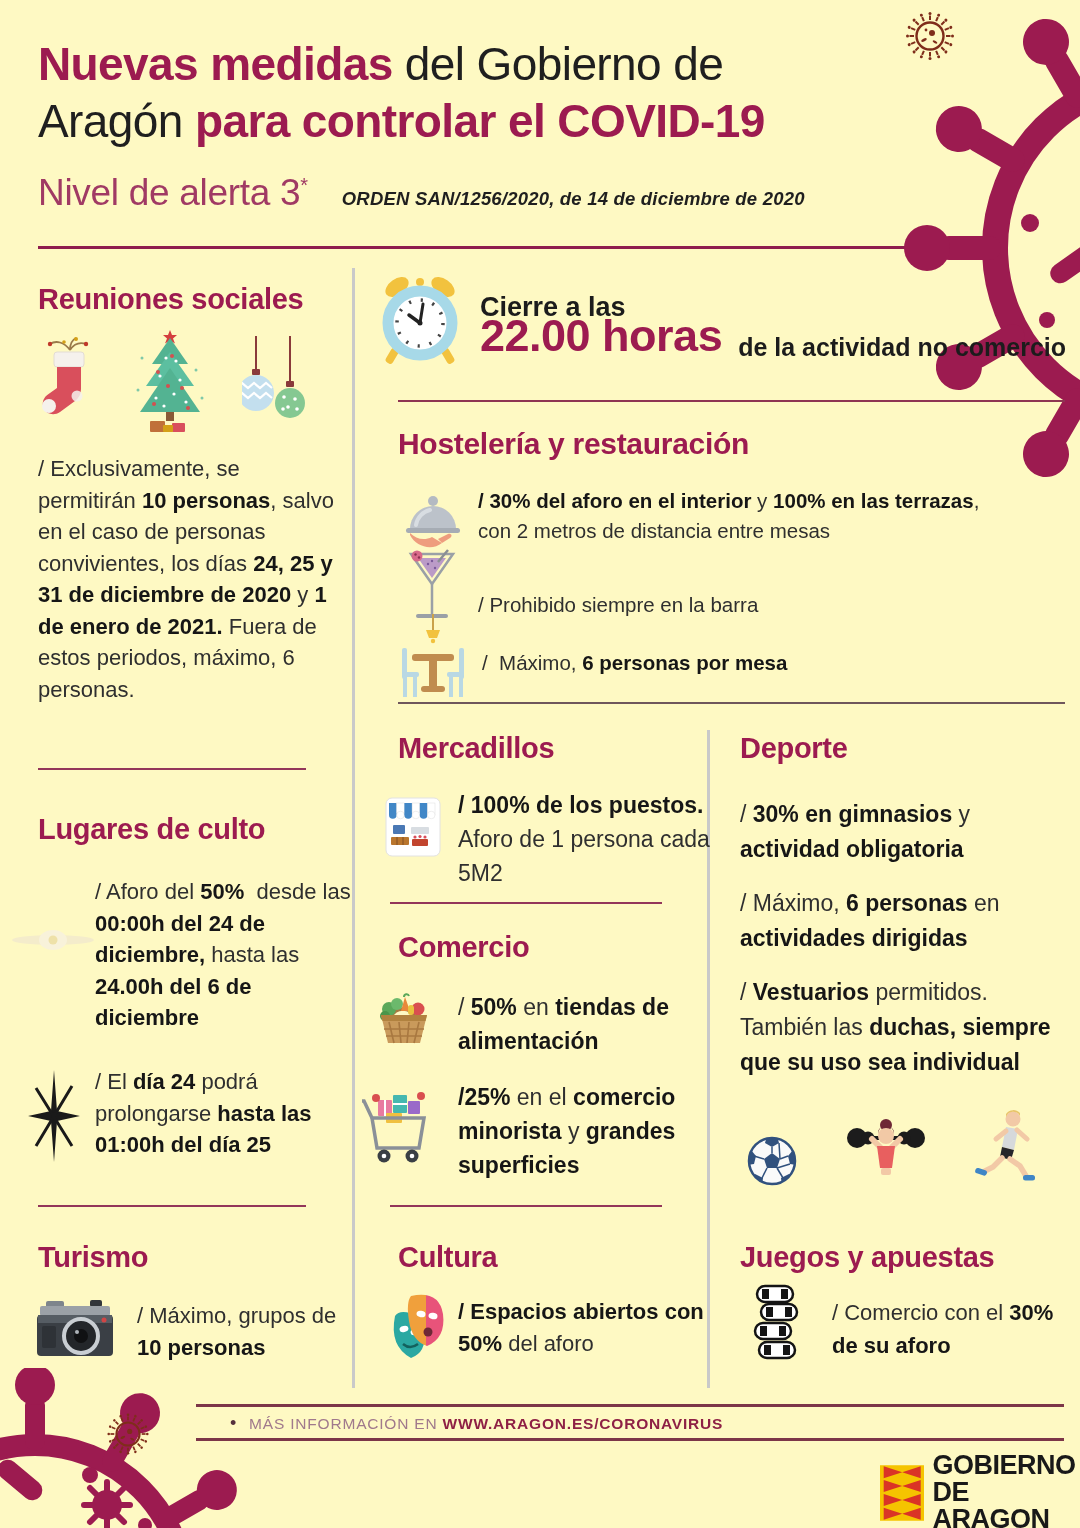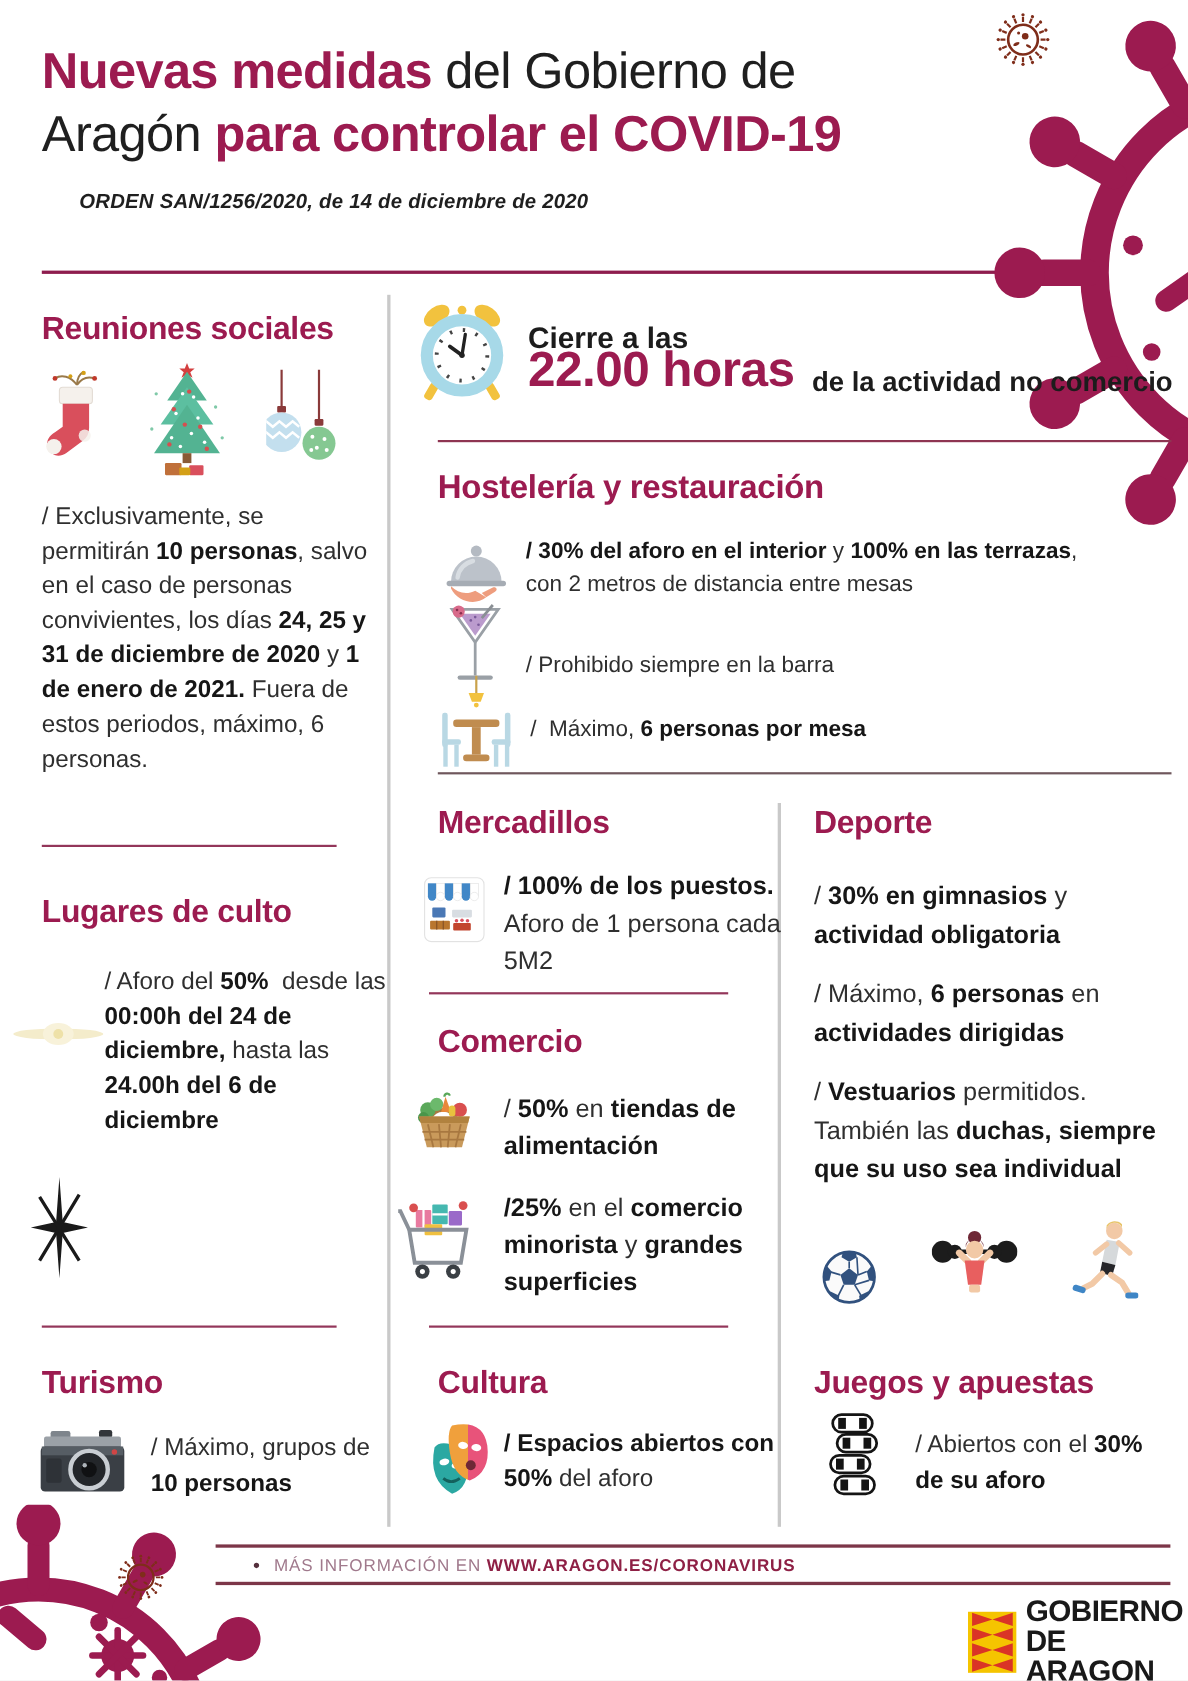--- a/index.html
+++ b/index.html
@@ -1,16 +1,16 @@
 <!DOCTYPE html>
 <html><head>
 <meta charset="utf-8">
 <style>
   html,body{margin:0;padding:0;background:#e9e9e9;}
-  .page{position:relative;width:1080px;height:1528px;background:#ffffff;overflow:hidden;
+  .page{position:relative;width:1080px;height:1528px;background:#fef9c3;overflow:hidden;
         font-family:"Liberation Sans",sans-serif;color:#2a2a2a;margin:0 auto;}
   .abs{position:absolute;}
   .h2{font-size:29px;font-weight:700;color:#9c1b50;letter-spacing:-0.3px;}
   .seg{white-space:pre-wrap;color:#2f2f2f;font-weight:400;}
   .seg .b{font-weight:700;color:#161616;}
   .hline{position:absolute;background:#7c3648;height:3px;}
   .vline{position:absolute;background:#c9c9c9;width:3px;}
 
   
   #title{left:38px;top:36px;font-size:46px;line-height:57px;font-weight:700;letter-spacing:-0.6px;}
@@ -101,20 +101,21 @@
 <body>
 
 <div class="page">
 
   <div class="abs" id="title">
     <div><span class="t-accent">Nuevas medidas</span><span class="t-plain"> del Gobierno de</span></div>
     <div><span class="t-plain">Aragón </span><span class="t-accent">para controlar el COVID-19</span></div>
   </div>
 
   <div class="abs" id="alert-row">
+    <span id="alert-level"><span>Nivel de alerta 3</span><sup id="alert-mark">*</sup></span>
     <span id="order-ref">ORDEN SAN/1256/2020, de 14 de diciembre de 2020</span>
   </div>
 
   <div class="hline" id="header-line"></div>
 
   <svg class="abs" id="virus-big-top" width="360" height="560" viewBox="0 0 360 560">
     <g transform="translate(265,240)" fill="#9c1b50" stroke="#9c1b50">
       <circle r="170" fill="none" stroke-width="26"></circle>
       <g id="vspike">
           <line y1="-176" y2="-216" stroke-width="24" stroke-linecap="round"></line>
@@ -266,20 +267,21 @@
     <ellipse cx="43" cy="28" rx="41" ry="5" fill="#f4eccb"></ellipse>
     <ellipse cx="43" cy="28" rx="14" ry="10" fill="#f8f2da"></ellipse>
     <circle cx="43" cy="28" r="4.5" fill="#eee1a8"></circle>
   </svg>
   <div class="abs seg" id="culto-item1"><span>/ Aforo del </span><span class="b">50%</span><span>  desde las </span><span class="b">00:00h del 24 de diciembre,</span><span> hasta las </span><span class="b">24.00h del 6 de diciembre</span></div>
 
   <svg class="abs" id="sparkle-star" width="64" height="96" viewBox="0 0 64 96">
     <path d="M32 2 L35 43 L58 48 L35 53 L32 94 L29 53 L6 48 L29 43 Z" fill="#1a1a1a"></path>
     <path d="M14 20 L50 78 M50 18 L14 78" stroke="#1a1a1a" stroke-width="3"></path>
   </svg>
+  <div class="abs seg" id="culto-item2"><span>/ El </span><span class="b">día 24</span><span> podrá prolongarse </span><span class="b">hasta las 01:00h del día 25</span></div>
 
   <div class="abs" id="line-left-2"></div>
 
   <div class="abs h2" id="turismo-title">Turismo</div>
   <svg class="abs" id="camera" width="82" height="64" viewBox="0 0 82 64">
     <rect x="12" y="5" width="18" height="7" rx="2" fill="#7e858c"></rect>
     <rect x="56" y="4" width="12" height="7" rx="2" fill="#32363a"></rect>
     <rect x="6" y="10" width="70" height="10" rx="2" fill="#9ba1a7"></rect>
     <rect x="3" y="19" width="76" height="41" rx="4" fill="#3a3f45"></rect>
     <rect x="4" y="19" width="74" height="8" fill="#565d64"></rect>
@@ -528,21 +530,21 @@
       <rect x="12" y="61" width="7" height="10"></rect>
         <rect x="31" y="61" width="7" height="10"></rect>
       <rect x="8" y="42" width="7" height="10"></rect>
         <rect x="27" y="42" width="7" height="10"></rect>
       <rect x="14" y="23" width="7" height="10"></rect>
         <rect x="33" y="23" width="7" height="10"></rect>
       <rect x="10" y="5" width="7" height="10"></rect>
         <rect x="29" y="5" width="7" height="10"></rect>
     </g>
   </svg>
-  <div class="abs seg" id="juegos-item"><span>/ Abiertos con el </span><span class="b">30% de su aforo</span></div>
+  <div class="abs seg" id="juegos-item"><span>/ Comercio con el </span><span class="b">30% de su aforo</span></div>
 
   <div class="hline" id="footer-line-1"></div>
   <div class="abs" id="footer-info">
     <span id="footer-bullet">•</span>
     <span><span>MÁS INFORMACIÓN EN </span><span class="fb">WWW.ARAGON.ES/CORONAVIRUS</span></span>
   </div>
   <div class="hline" id="footer-line-2"></div>
 
   <svg class="abs" id="virus-big-bottom" width="330" height="160" viewBox="0 0 330 160">
     <g transform="translate(95,227)" fill="#9c1b50" stroke="#9c1b50">

